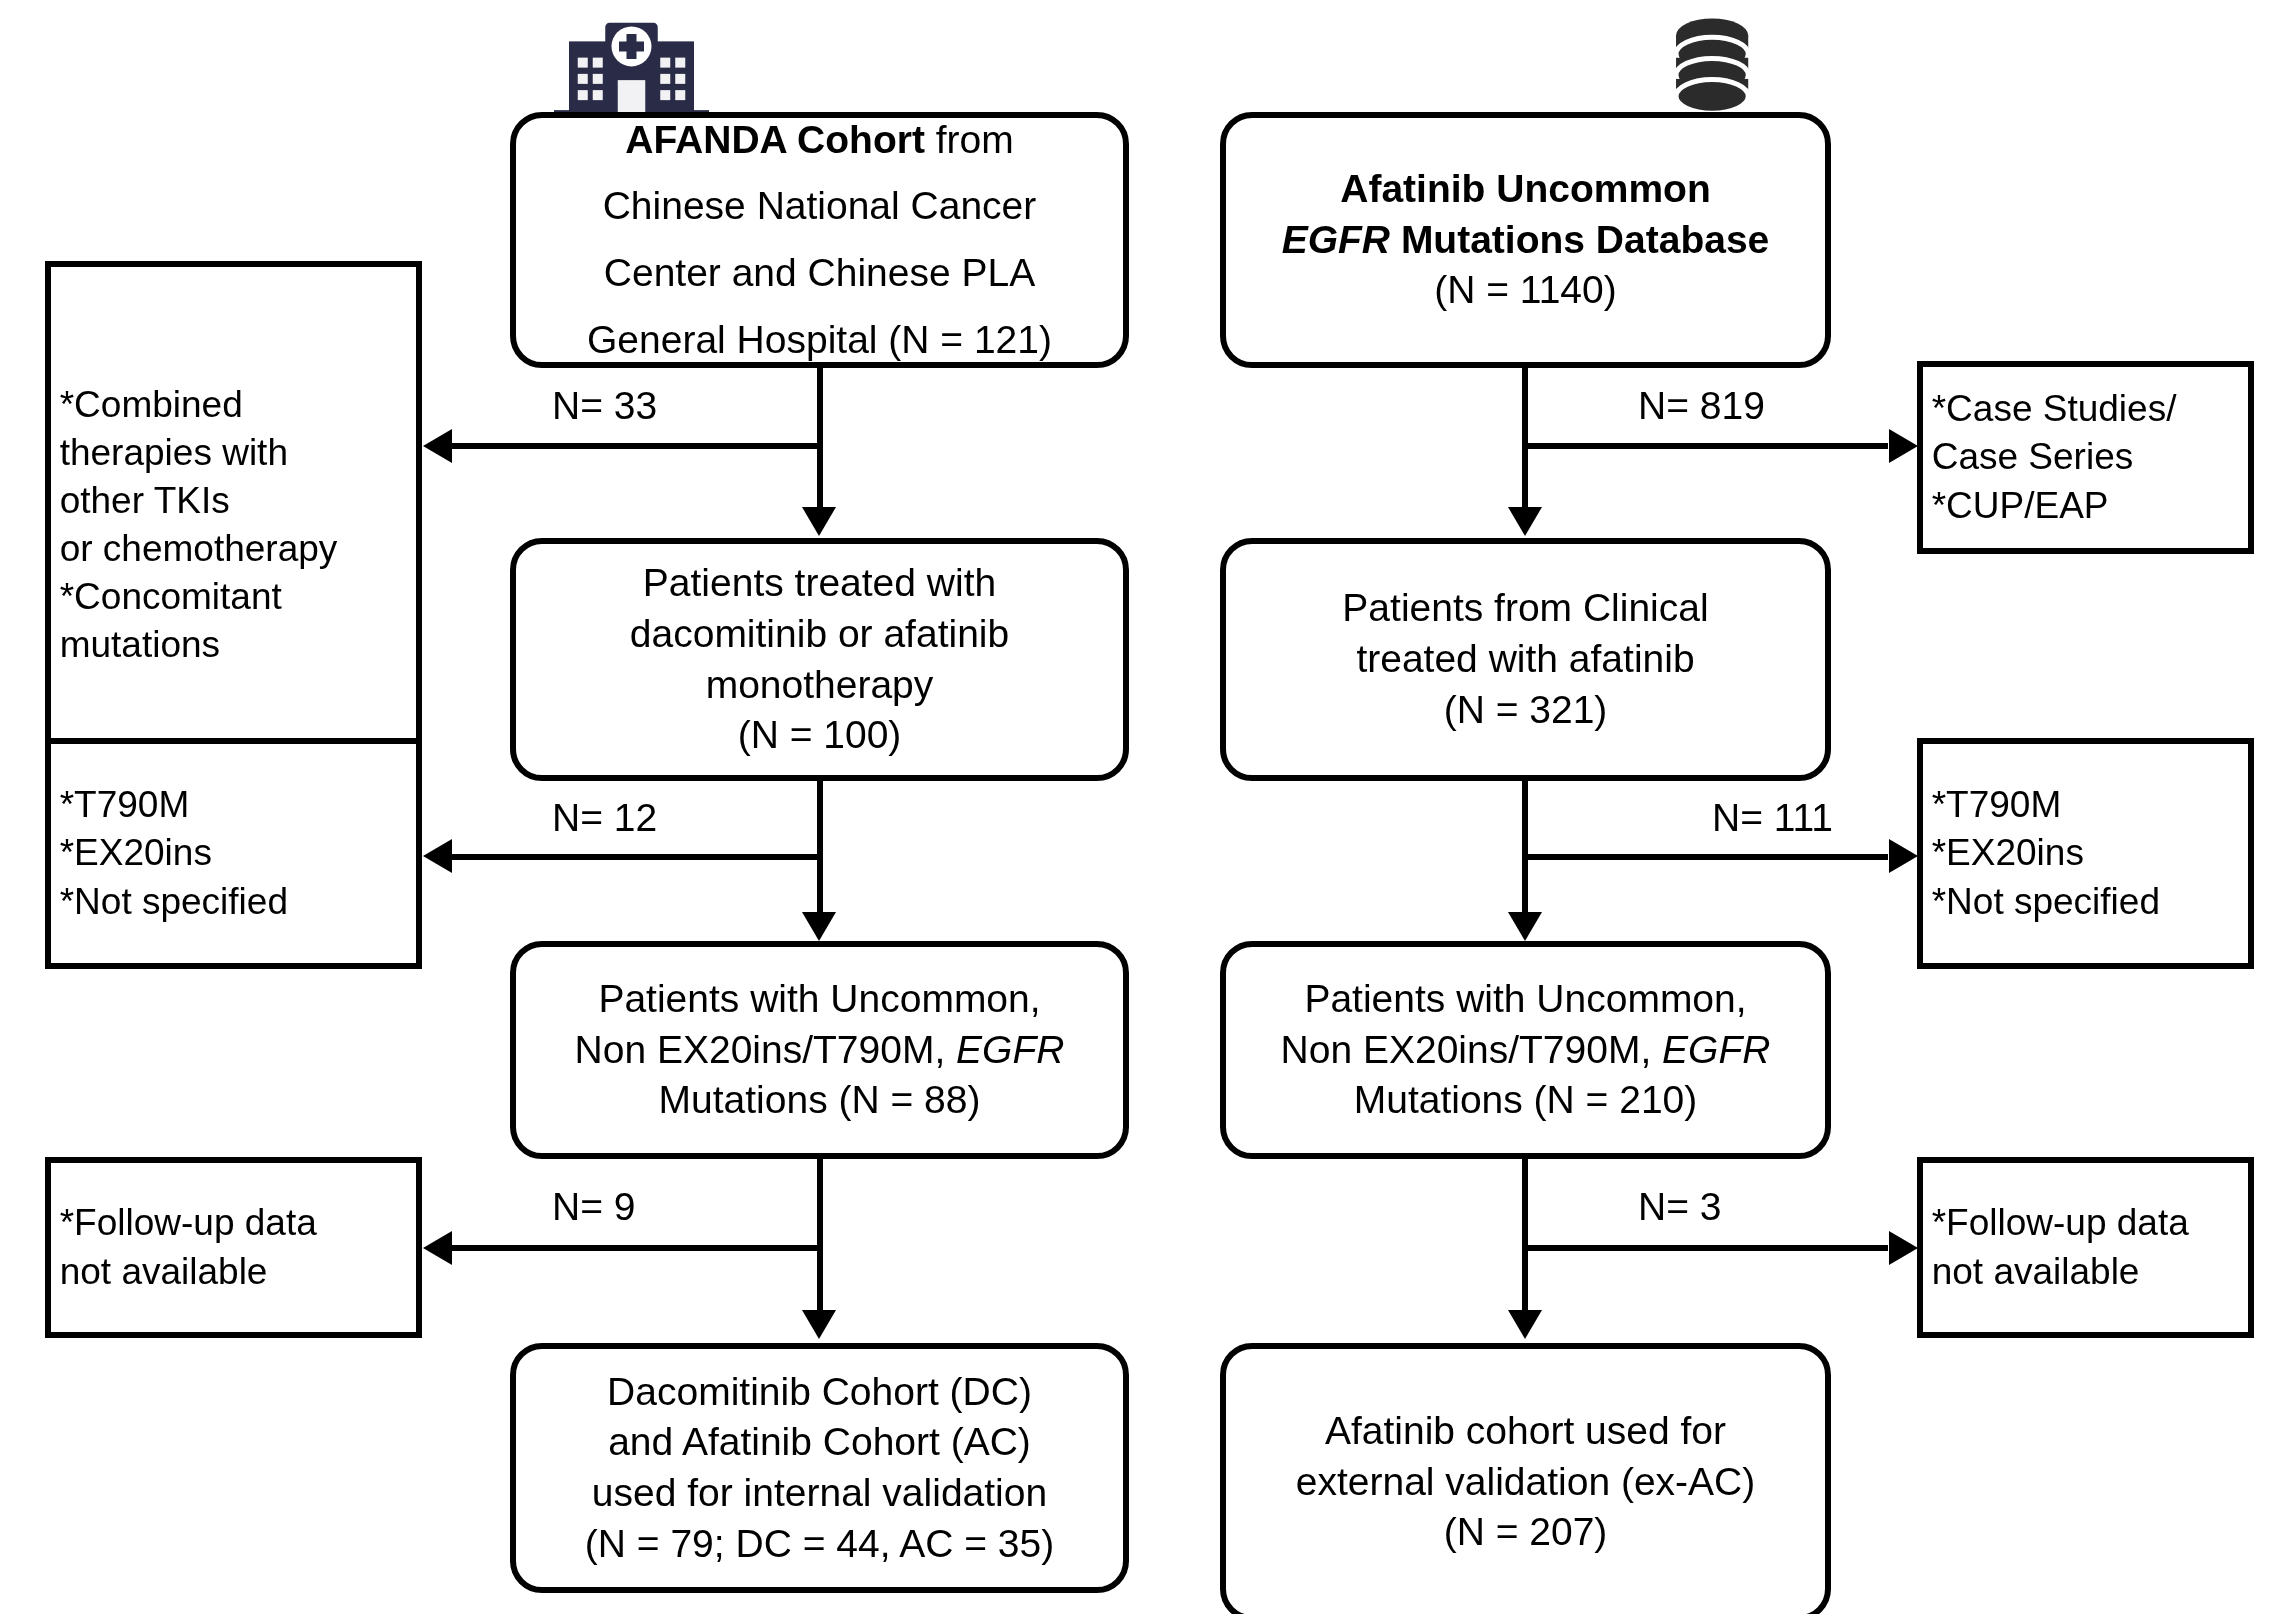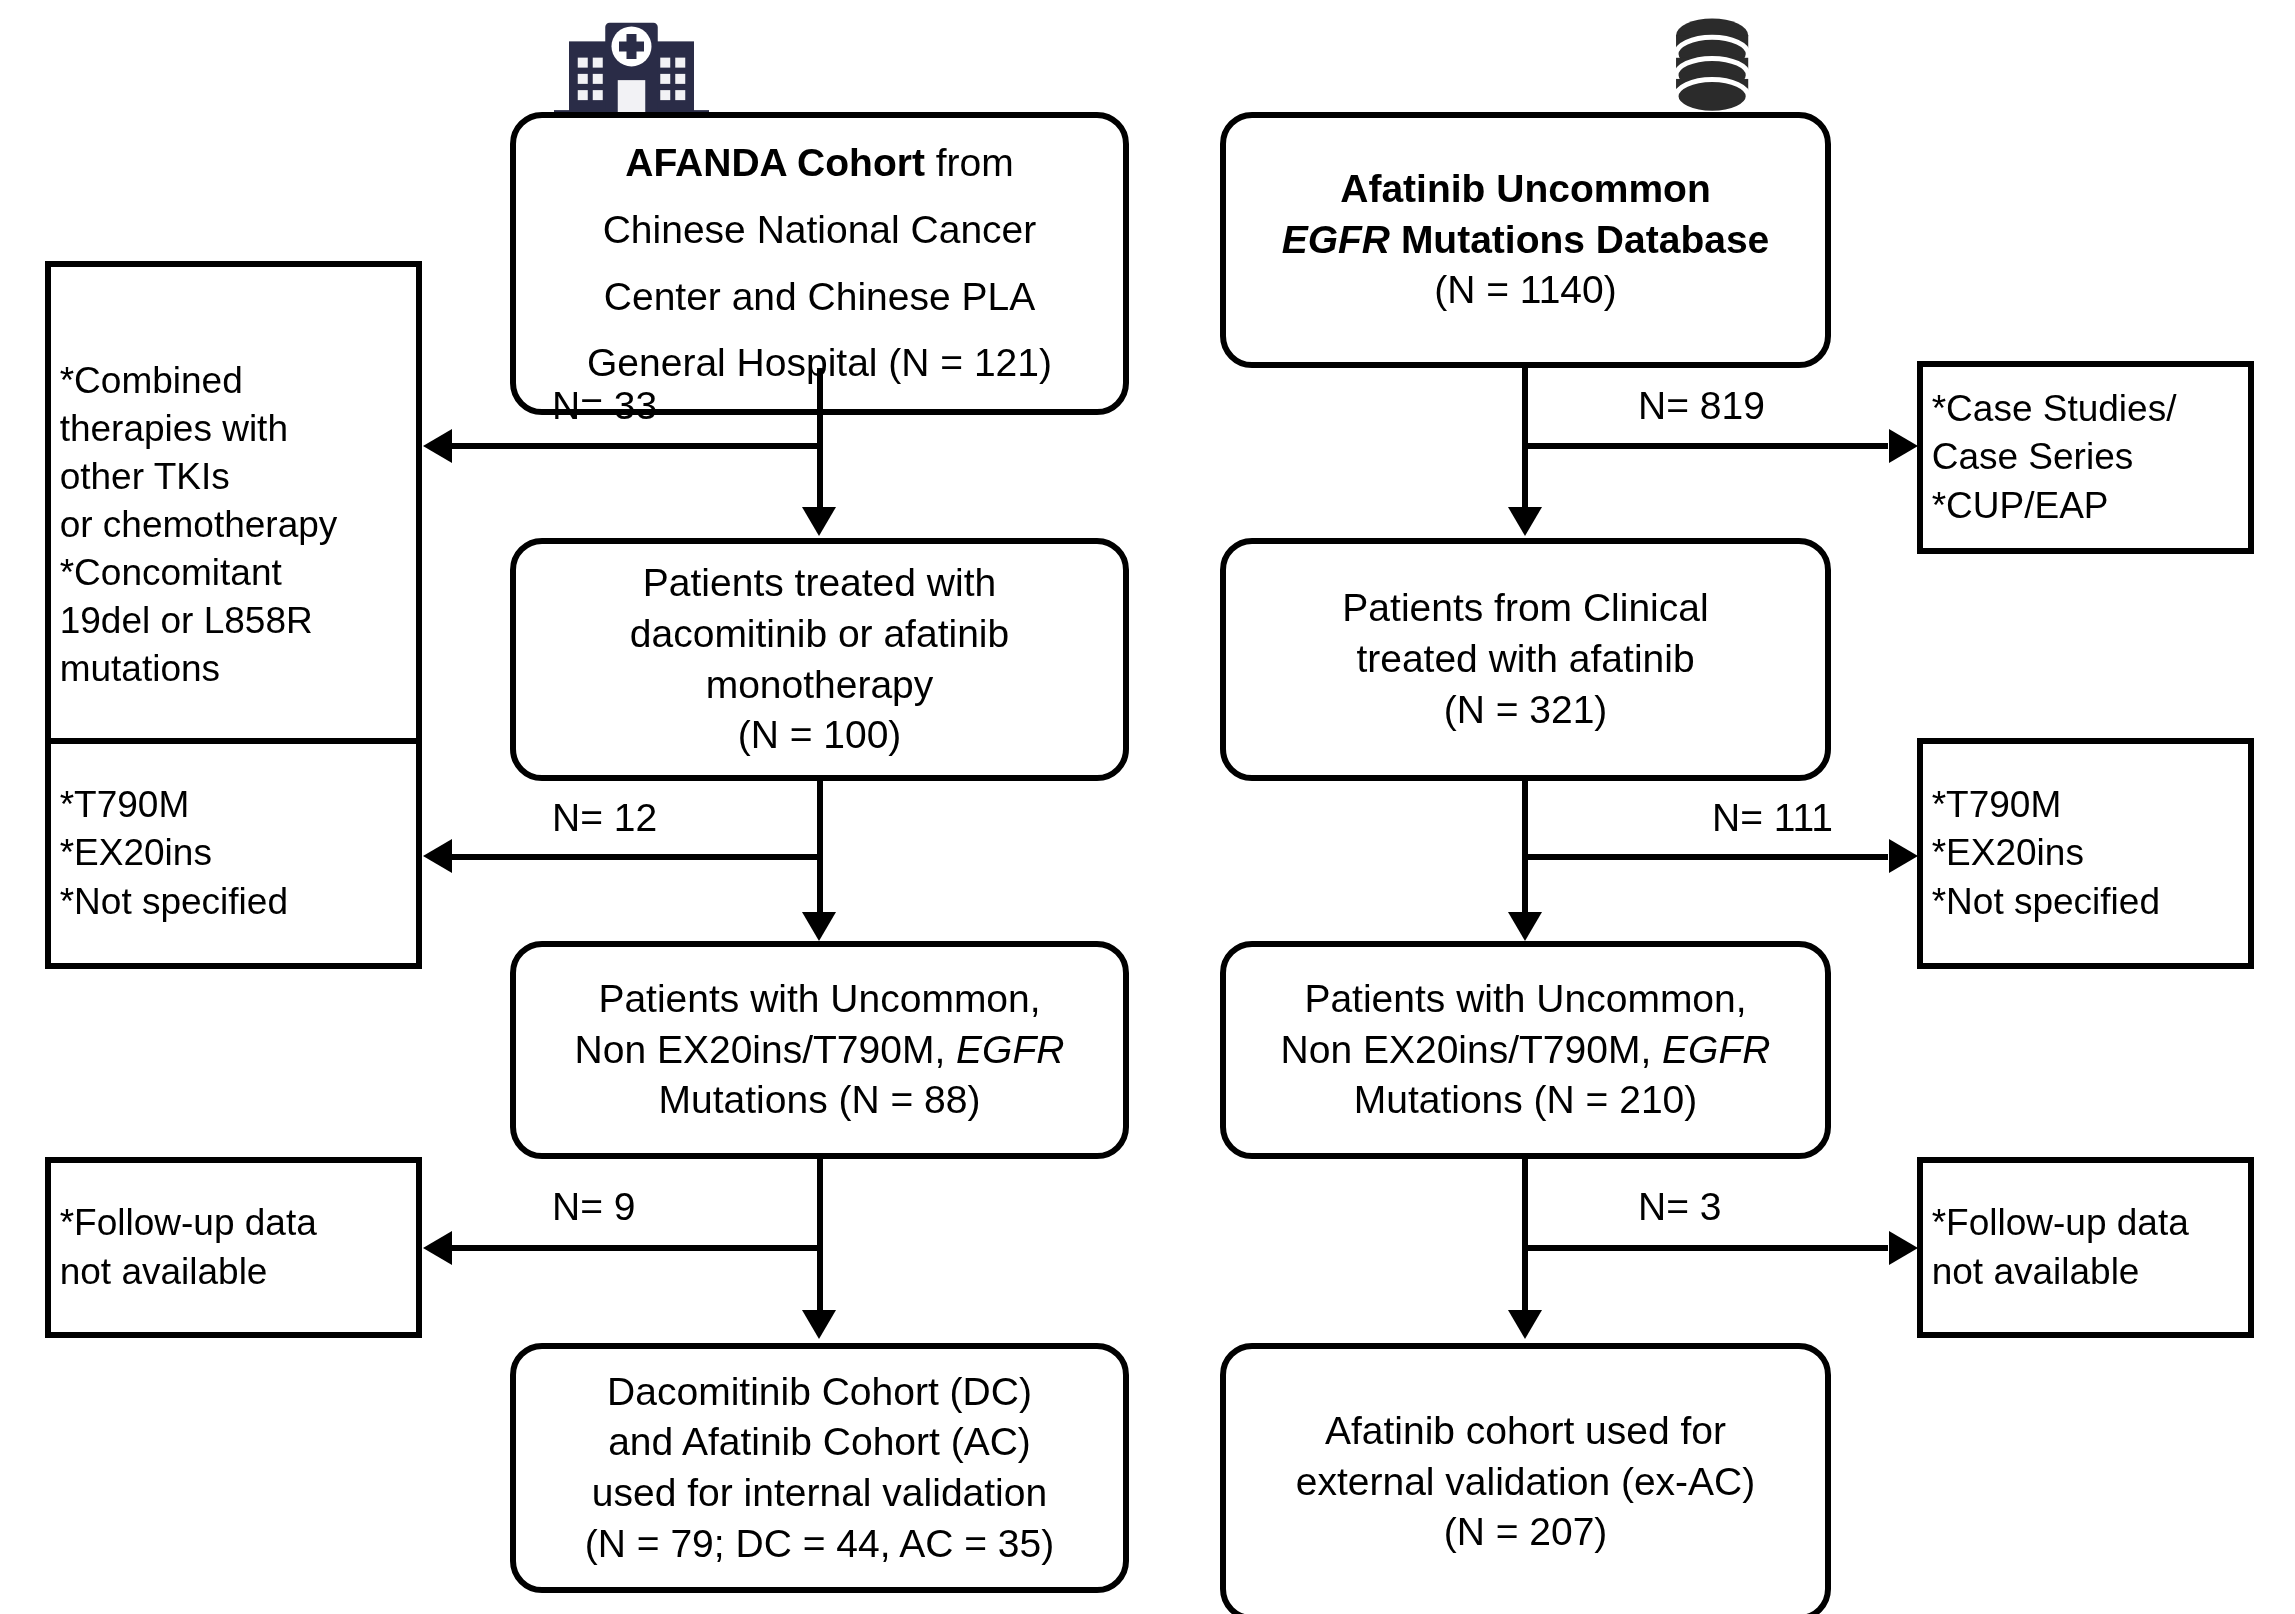--- a/index.html
+++ b/index.html
@@ -116,40 +116,39 @@
       <ellipse cx="72" cy="44" rx="58" ry="27" fill="#2b2b2b"></ellipse>
       <rect x="14" y="44" width="116" height="30" fill="#2b2b2b"></rect>
       <ellipse cx="72" cy="74" rx="58" ry="27" fill="#2b2b2b" stroke="#ffffff" stroke-width="8"></ellipse>
       <rect x="14" y="80" width="116" height="26" fill="#2b2b2b"></rect>
       <ellipse cx="72" cy="108" rx="58" ry="27" fill="#2b2b2b" stroke="#ffffff" stroke-width="8"></ellipse>
       <rect x="14" y="114" width="116" height="26" fill="#2b2b2b"></rect>
       <ellipse cx="72" cy="142" rx="58" ry="27" fill="#2b2b2b" stroke="#ffffff" stroke-width="8"></ellipse>
     </svg>
   </div>
 
-  <div class="node rounded main" style="left:510px; top:112px; width:619px; height:303px; padding:0 11.2px;gap:16px;">
+  <div class="node rounded main" style="left:510px; top:112px; width:619px; height:256px; padding:0 11.2px;gap:16px;">
     <span class="line"><b>AFANDA Cohort</b> from</span>
     <span class="line">Chinese National Cancer</span>
     <span class="line">Center and Chinese PLA</span>
     <span class="line">General Hospital (N = 121)</span>
   </div>
 
   <div class="node rounded main" style="left:1220px; top:112px; width:611px; height:256px; padding:0 8.7px;">
     <span class="line" style="font-weight:bold;">Afatinib Uncommon</span>
     <span class="line" style="font-weight:bold;"><i>EGFR</i> Mutations Database</span>
     <span class="line">(N = 1140)</span>
   </div>
 
   <div class="node square excl" style="left:45px; top:261px; width:377px; height:528px; justify-content:center;">
     <span class="line">*Combined</span>
     <span class="line">therapies with</span>
     <span class="line">other TKIs</span>
     <span class="line">or chemotherapy</span>
     <span class="line">*Concomitant</span>
-    <span class="line">19del or L858R</span>
     <span class="line">mutations</span>
   </div>
 
   <div class="node square excl" style="left:1917px; top:361px; width:337px; height:193px; justify-content:center;">
     <span class="line">*Case Studies/</span>
     <span class="line">Case Series</span>
     <span class="line">*CUP/EAP</span>
   </div>
 
   <div class="node rounded main" style="left:510px; top:538px; width:619px; height:243px;">

